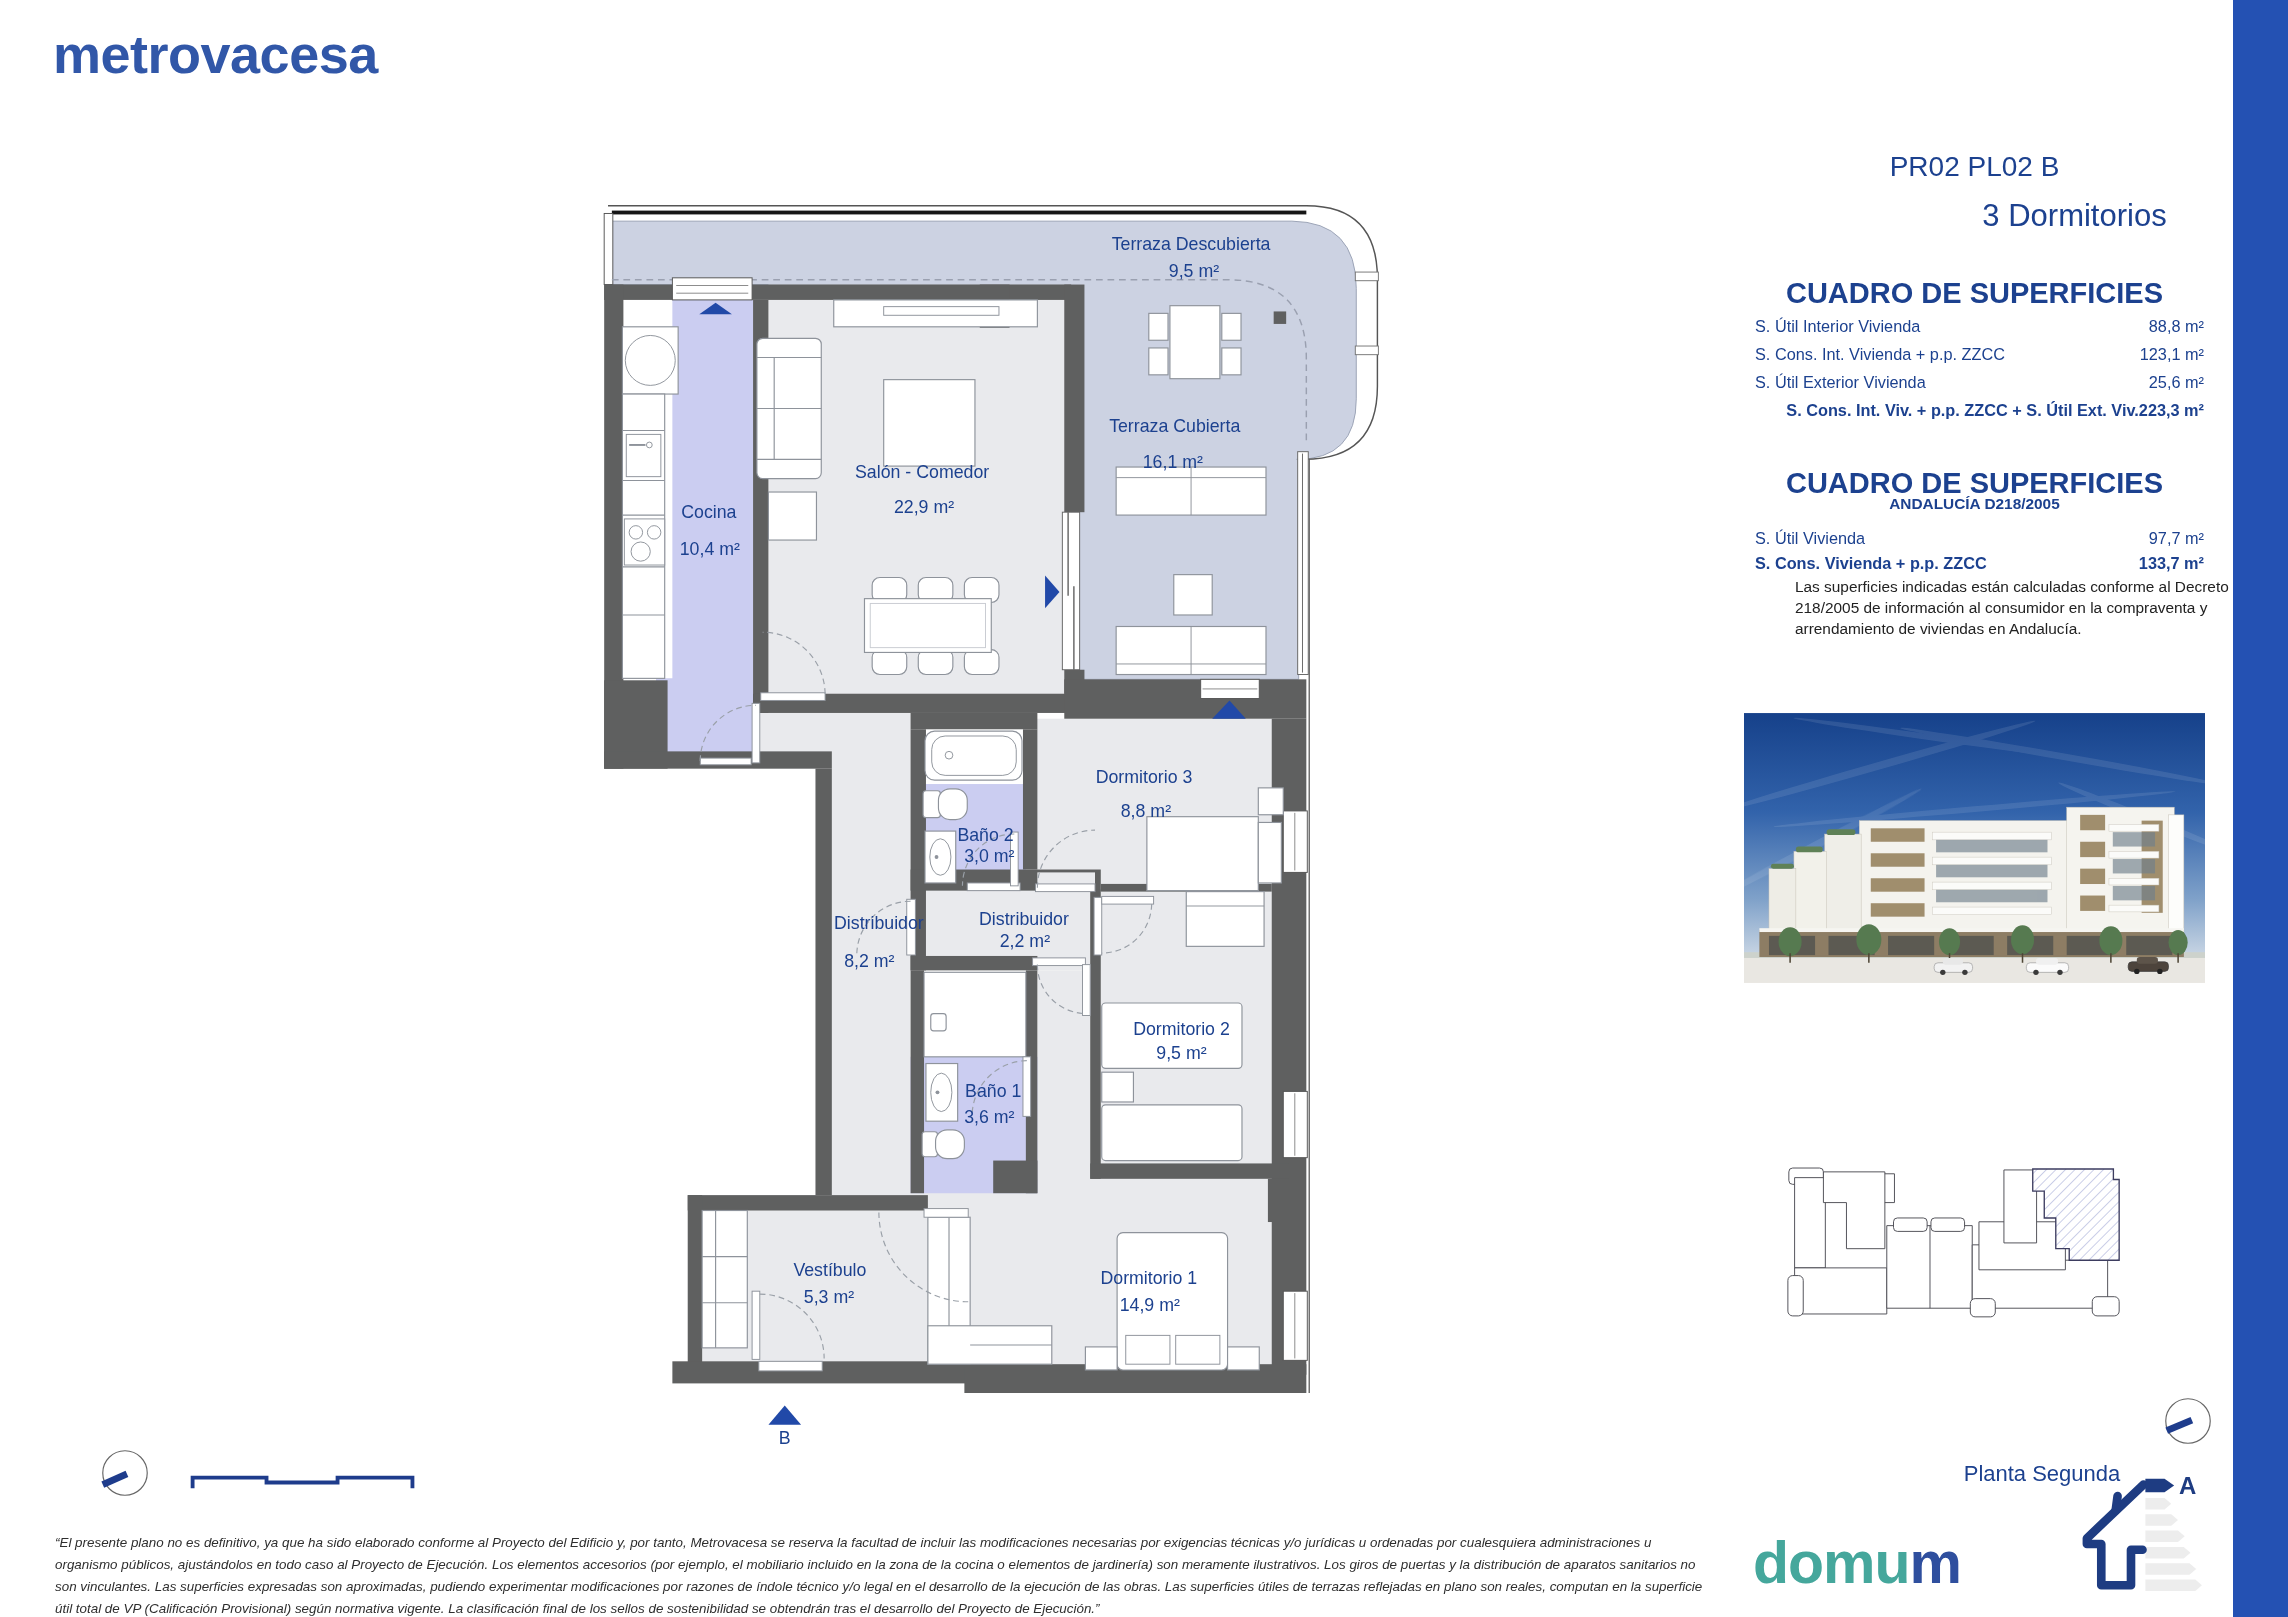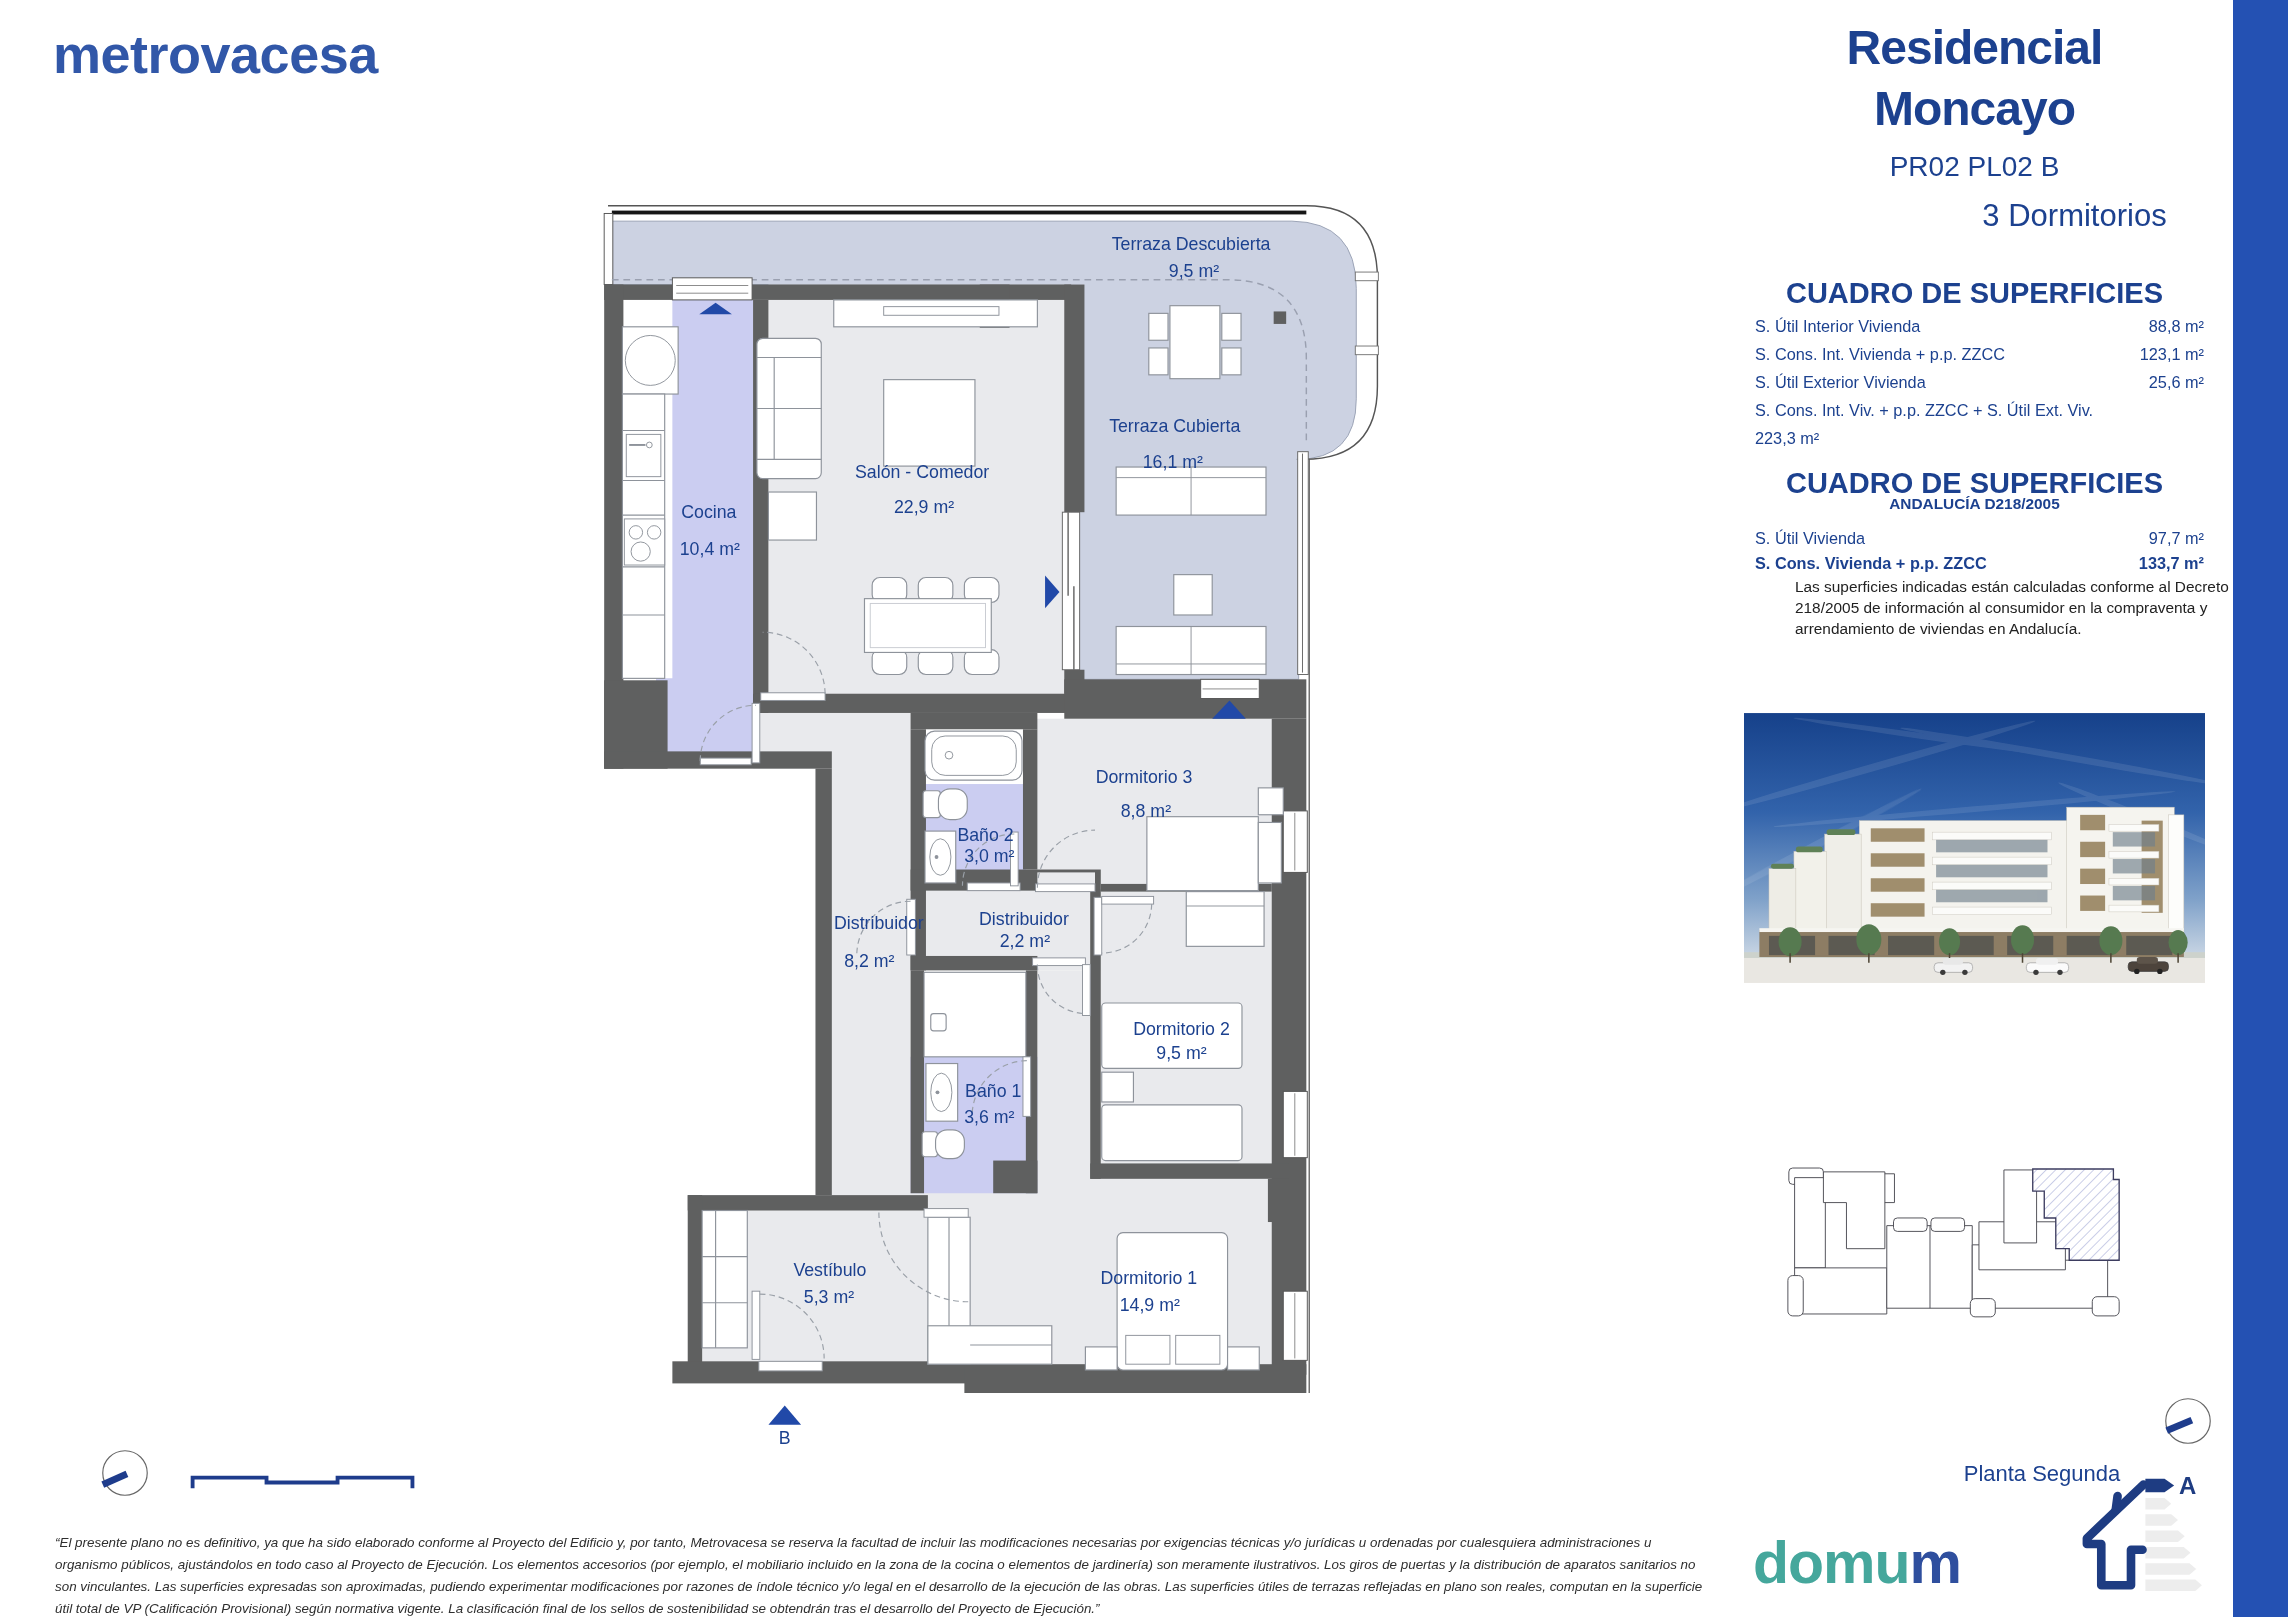--- a/index.html
+++ b/index.html
@@ -8,42 +8,41 @@
   .navy{color:#1c418f;}
 </style>
 </head>
 <body>
 <div id="page">
 
 <div class="abs" style="left:2233px;top:0;width:56px;height:1618px;background:#2451b3;"></div>
 
 <div class="abs" style="left:53px;top:27px;font-size:54px;font-weight:bold;letter-spacing:-0.5px;line-height:1;color:#3157a8;">metrovacesa</div>
 
-<div class="abs navy" style="left:1720px;top:17.3px;width:509px;text-align:center;font-weight:bold;font-size:48px;line-height:61px;letter-spacing:-1px;">Residencial<br>Moncayo</div>
 
 <div class="abs navy" style="left:1720px;top:151px;width:509px;text-align:center;font-size:28px;">PR02 PL02 B</div>
 
 <div class="abs navy" style="left:1820px;top:198px;width:509px;text-align:center;font-size:31px;">3 Dormitorios</div>
 
 <div class="abs navy" style="left:1720px;top:277px;width:509px;text-align:center;font-size:29px;font-weight:bold;">CUADRO DE SUPERFICIES</div>
 
 <div class="abs navy" style="left:1755px;top:312px;width:449px;font-size:16.3px;">
   <div style="display:flex;justify-content:space-between;height:28px;line-height:28px;">
         <span>S. Útil Interior Vivienda</span>
         <span>88,8 m²</span>
       </div>
   <div style="display:flex;justify-content:space-between;height:28px;line-height:28px;font-weight:normal;">
         <span>S. Cons. Int. Vivienda + p.p. ZZCC</span>
         <span>123,1 m²</span>
       </div>
   <div style="display:flex;justify-content:space-between;height:28px;line-height:28px;gap:16px;">
         <span>S. Útil Exterior Vivienda</span>
         <span>25,6 m²</span>
       </div>
-  <div style="display:flex;justify-content:flex-start;height:28px;line-height:28px;font-weight:normal;flex-direction:column;">
+  <div style="display:flex;justify-content:flex-end;height:28px;line-height:28px;font-weight:bold;">
         <span>S. Cons. Int. Viv. + p.p. ZZCC + S. Útil Ext. Viv.</span>
         <span>223,3 m²</span>
       </div>
 </div>
 
 <div class="abs navy" style="left:1720px;top:467px;width:509px;text-align:center;font-size:29px;font-weight:bold;">CUADRO DE SUPERFICIES</div>
 <div class="abs navy" style="left:1720px;top:495px;width:509px;text-align:center;font-size:15.4px;font-weight:bold;">ANDALUCÍA D218/2005</div>
 
 <div class="abs navy" style="left:1755px;top:526px;width:449px;font-size:16.3px;">
   <div style="display:flex;justify-content:space-between;height:25px;line-height:25px;">

